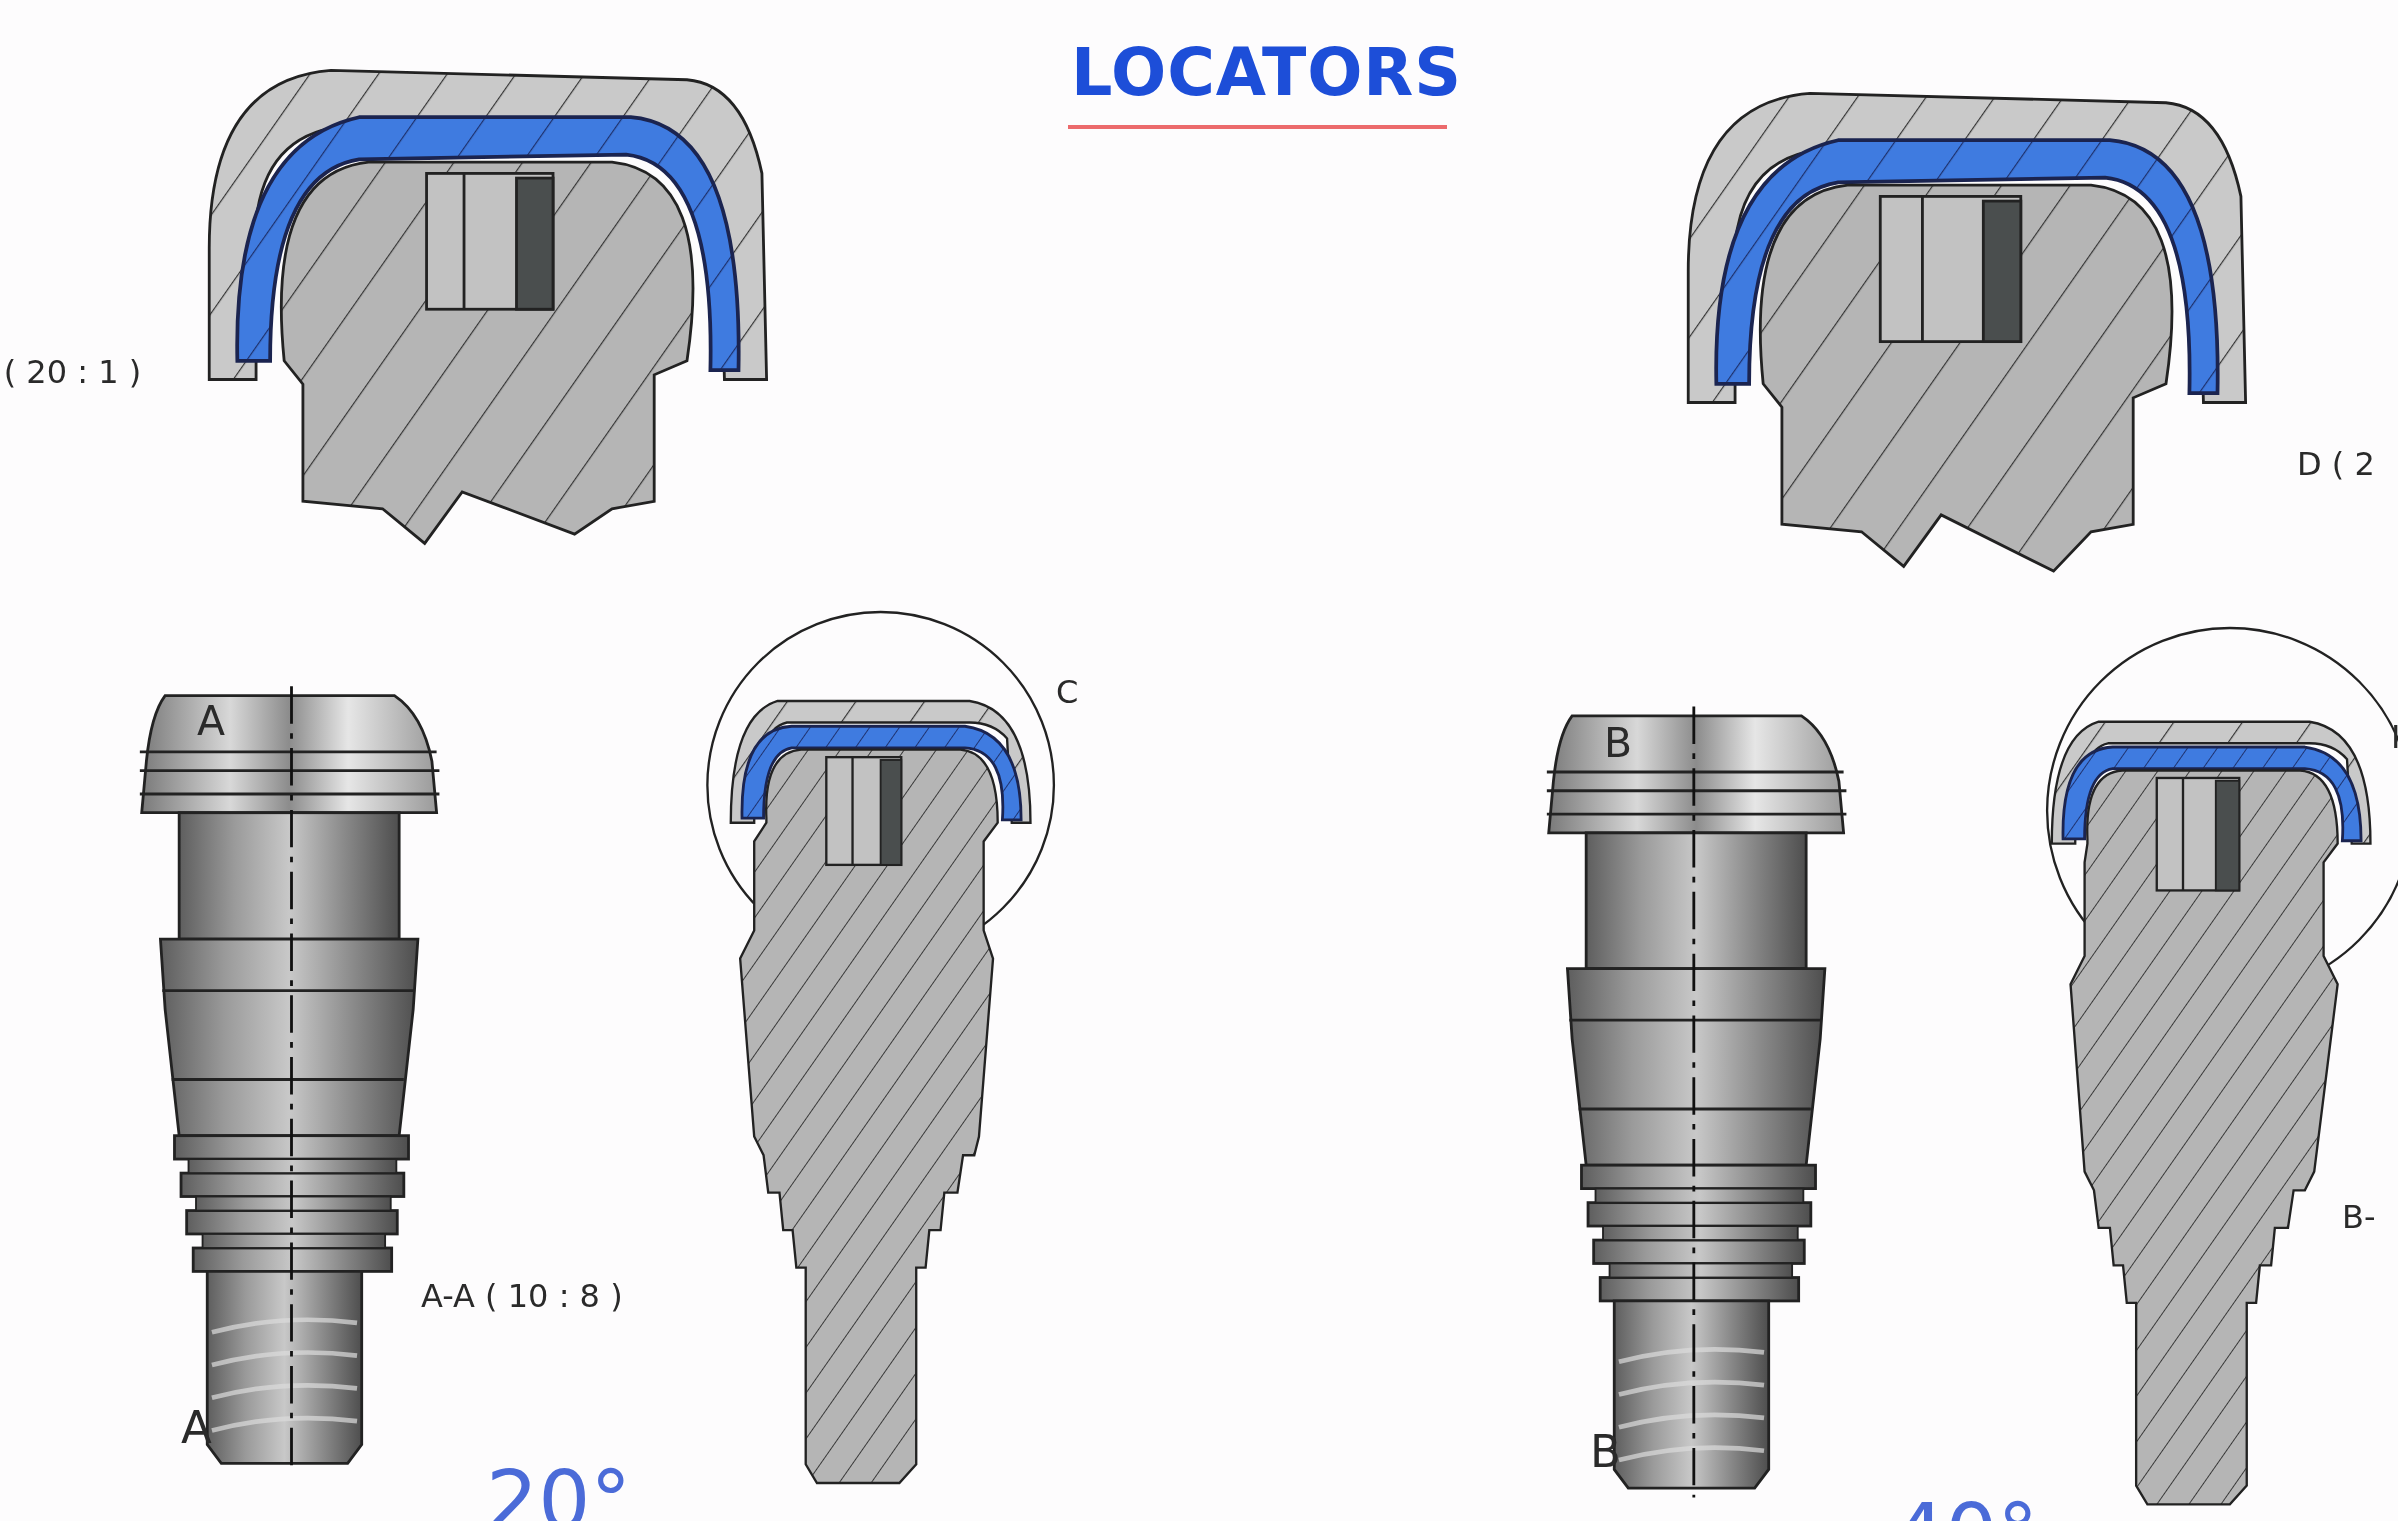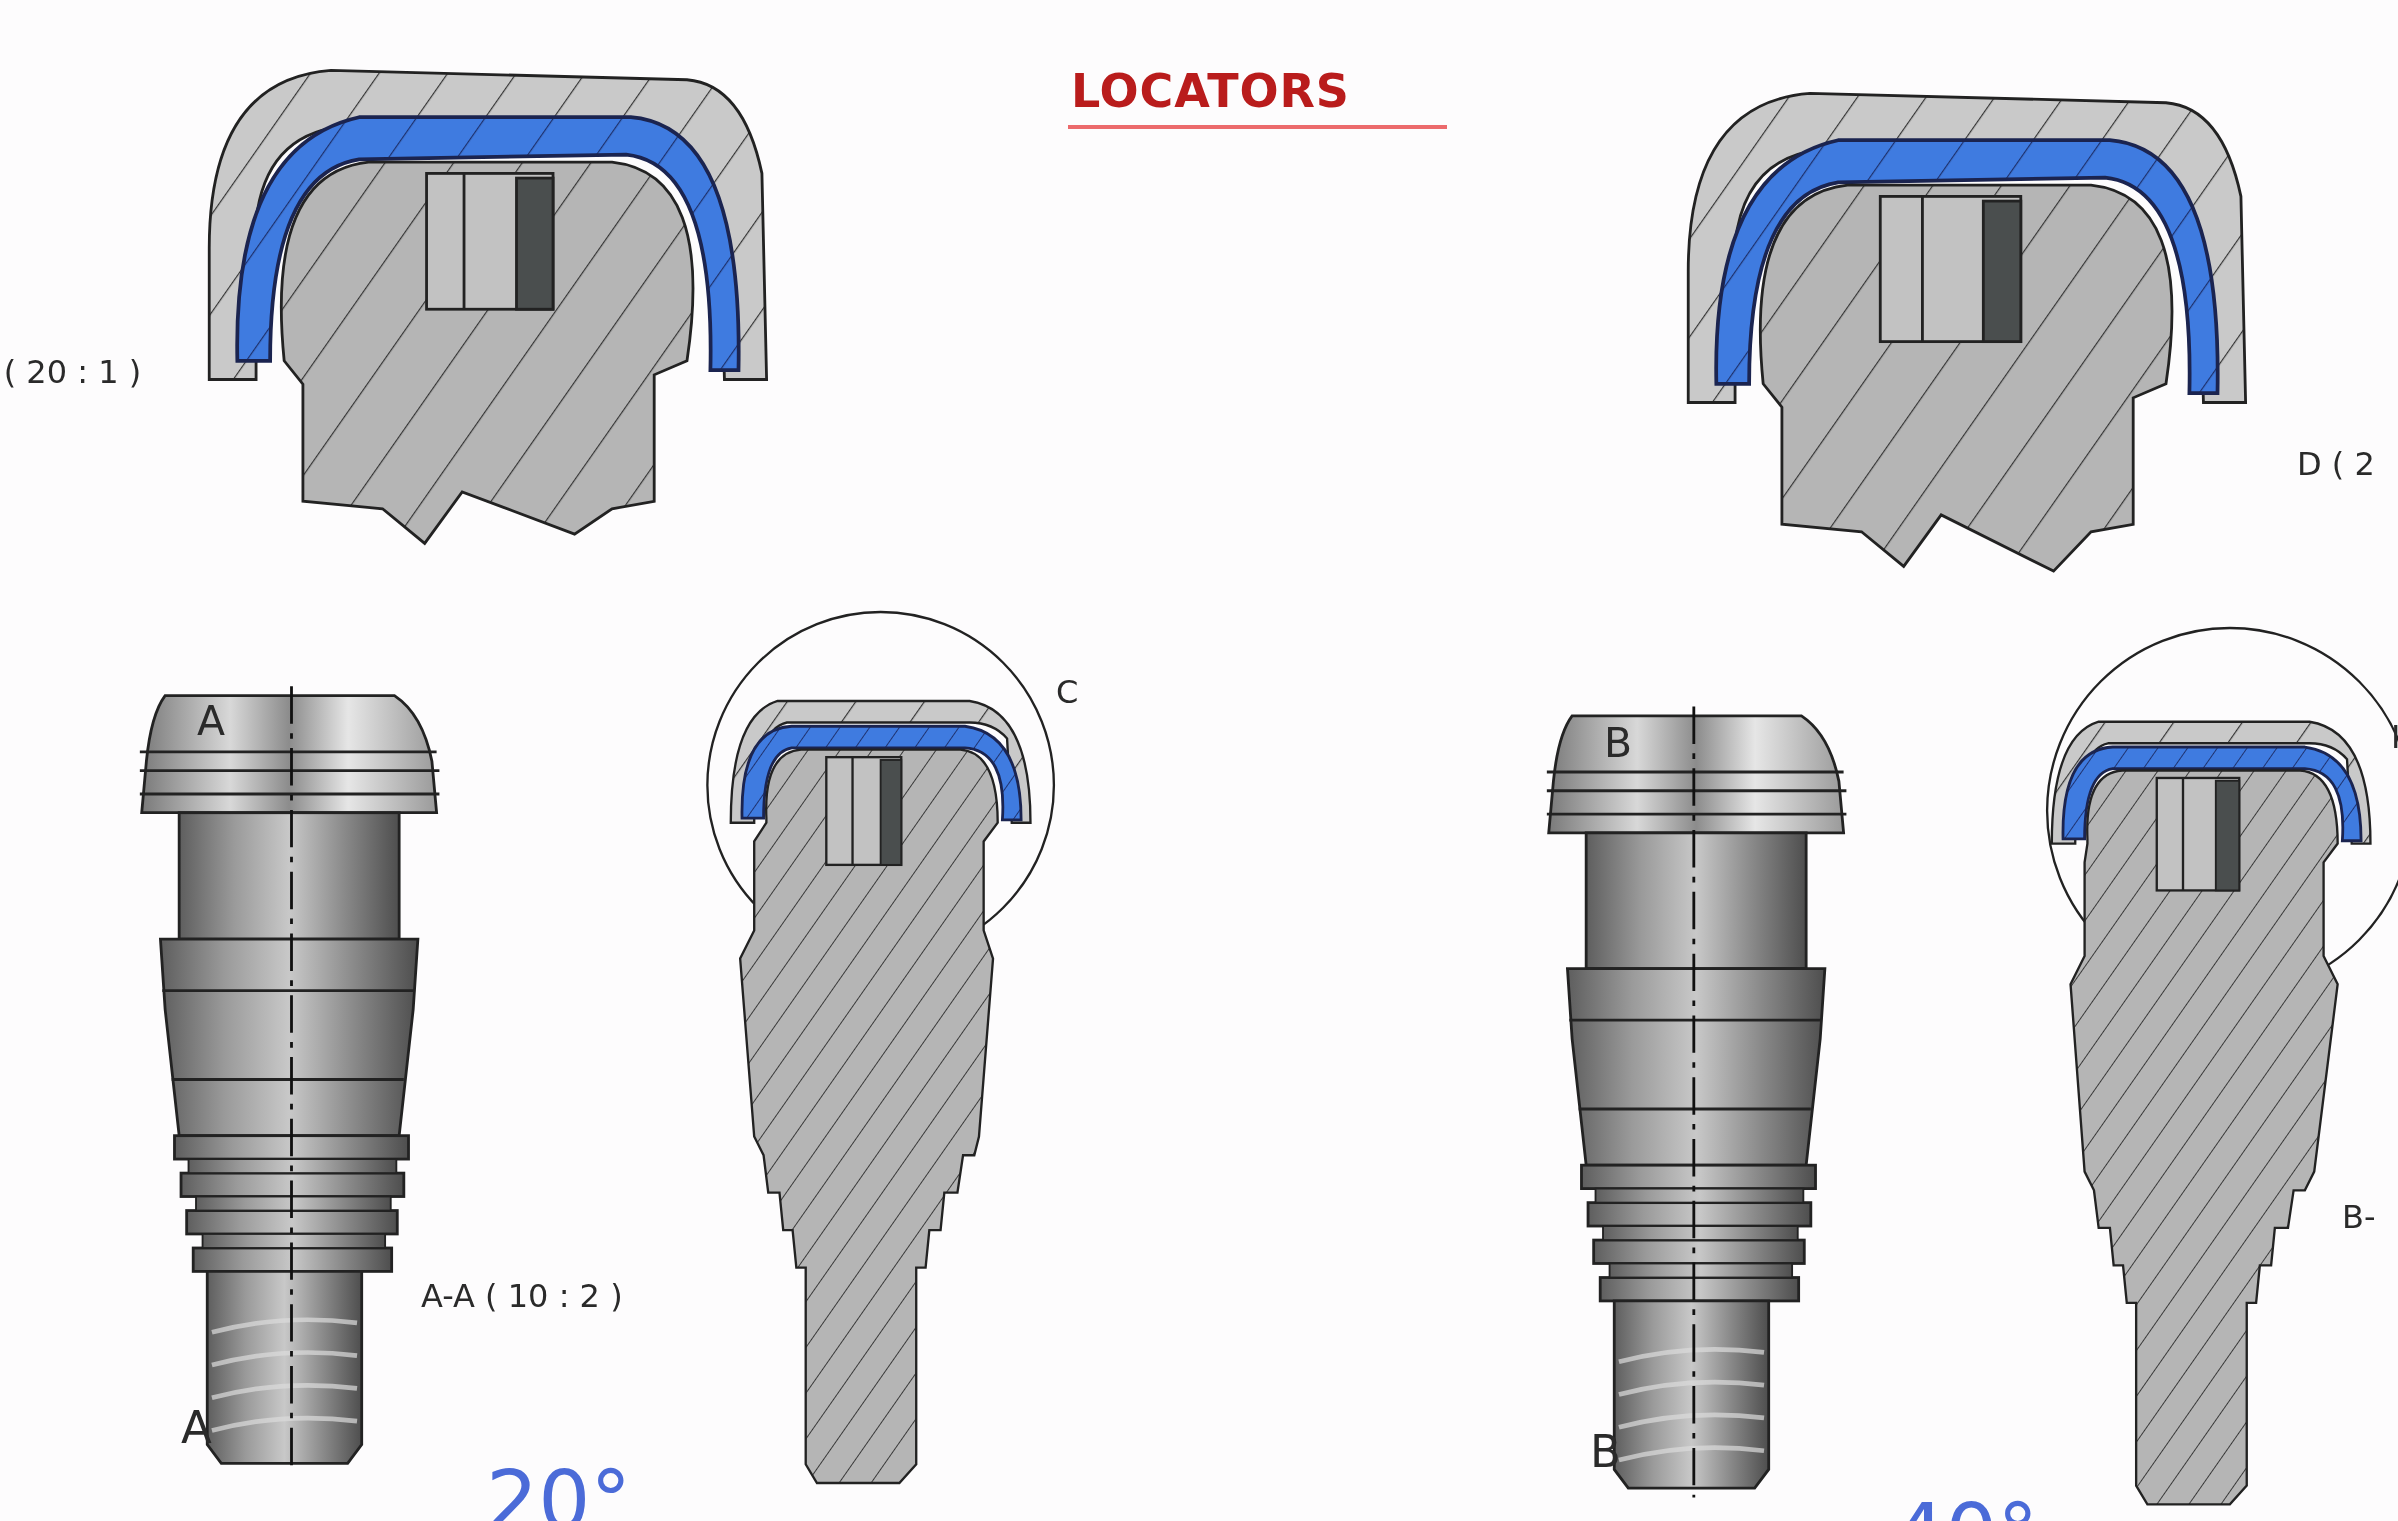--- a/index.html
+++ b/index.html
@@ -1,18 +1,18 @@
 <!DOCTYPE html>
 <html style="font-size:15px"><head>
 <meta charset="utf-8">
 <style>
   html, body { margin:0; padding:0; }
   body { width:2399px; height:1522px; background:#fdfcfd; position:relative; overflow:hidden; font-family:"DejaVu Sans", sans-serif; }
   .abs { position:absolute; }
-  .title { left:1071px; top:68px; font-family:"DejaVu Sans", sans-serif; font-weight:bold; font-size:46px; letter-spacing:0.9px; color:#b91c1c; line-height:1; }
+  .title { left:1071px; top:40px; font-family:"DejaVu Sans", sans-serif; font-weight:bold; font-size:65px; letter-spacing:0.9px; color:#1d4ed8; line-height:1; }
   .title-underline { left:1068px; top:125px; width:379px; height:3.7px; background:#ec6a6c; }
   .label { color:#2a2a2a; font-size:32px; line-height:1; white-space:nowrap; font-family:"DejaVu Sans", sans-serif; }
   .angle { color:#4b6bd8; font-size:82px; line-height:1; white-space:nowrap; font-family:"DejaVu Sans", sans-serif; }
   svg { position:absolute; overflow:visible; }
 </style>
 </head>
 <body>
 
 <svg width="0" height="0" style="position:absolute">
   <defs>
@@ -100,21 +100,21 @@
   <g stroke="#dcdcdc" stroke-width="5" fill="none" opacity="0.7">
     <path d="M95,690 Q170,670 250,680"></path>
       <path d="M95,725 Q170,705 250,715"></path>
       <path d="M95,760 Q170,740 250,750"></path>
       <path d="M95,795 Q170,775 250,785"></path>
   </g>
   <line x1="180" y1="0" x2="180" y2="840" stroke="#111" stroke-width="3" stroke-dasharray="40,10,6,10"></line>
 </svg>
 <div class="abs label" style="left:197px;top:701px;font-size:41px">A</div>
 <div class="abs label" style="left:181px;top:1405px;font-size:45px">A</div>
-<div class="abs label" style="left:421px;top:1280px">A-A ( 10 : 2 )</div>
+<div class="abs label" style="left:421px;top:1280px">A-A ( 10 : 8 )</div>
 <div class="abs angle" style="left:486px;top:1460px">20°</div>
 
 <svg style="left:712px;top:612px" width="356" height="871" viewBox="0 0 380 930">
   <circle cx="180" cy="185" r="185" fill="none" stroke="#222" stroke-width="2.5"></circle>
   <path d="M20,225 Q20,110 70,95 L275,95 Q340,105 340,225 L320,225 L315,135 Q300,118 275,118 L80,118 Q45,125 45,225 Z" fill="url(#hatchLight)" stroke="#222" stroke-width="2.5"></path>
   <path d="M32,220 Q30,125 85,122 L270,122 Q330,130 330,222 L310,222 Q315,148 270,145 L85,145 Q55,150 55,220 Z" fill="url(#hatchBlueSmall)" stroke="#1b2450" stroke-width="3"></path>
   <path d="M58,220 Q55,150 95,147 L265,147 Q305,150 305,225 L290,245 L290,340 L300,370 L285,560 L280,580 L268,580 L262,620 L248,620 L244,660 L232,660 L228,700 L218,700 L218,910 L200,930 L112,930 L100,910 L100,700 L90,700 L86,660 L76,660 L72,620 L60,620 L55,580 L45,560 L30,370 L45,340 L45,245 L58,225 Z" fill="url(#hatchSmall)" stroke="#222" stroke-width="2.5"></path>
   <rect x="122" y="155" width="80" height="115" fill="#c2c2c2" stroke="#222" stroke-width="2.5"></rect>
   <line x1="150" y1="155" x2="150" y2="270" stroke="#222" stroke-width="2.5"></line>
   <rect x="180" y="158" width="22" height="112" fill="#4a4e4e" stroke="#222" stroke-width="2"></rect>

